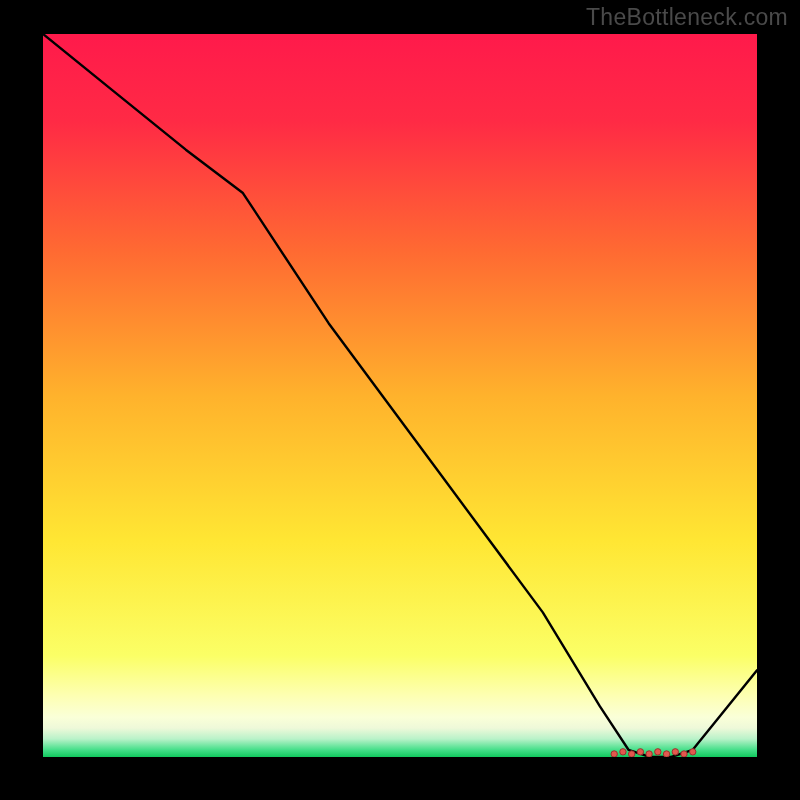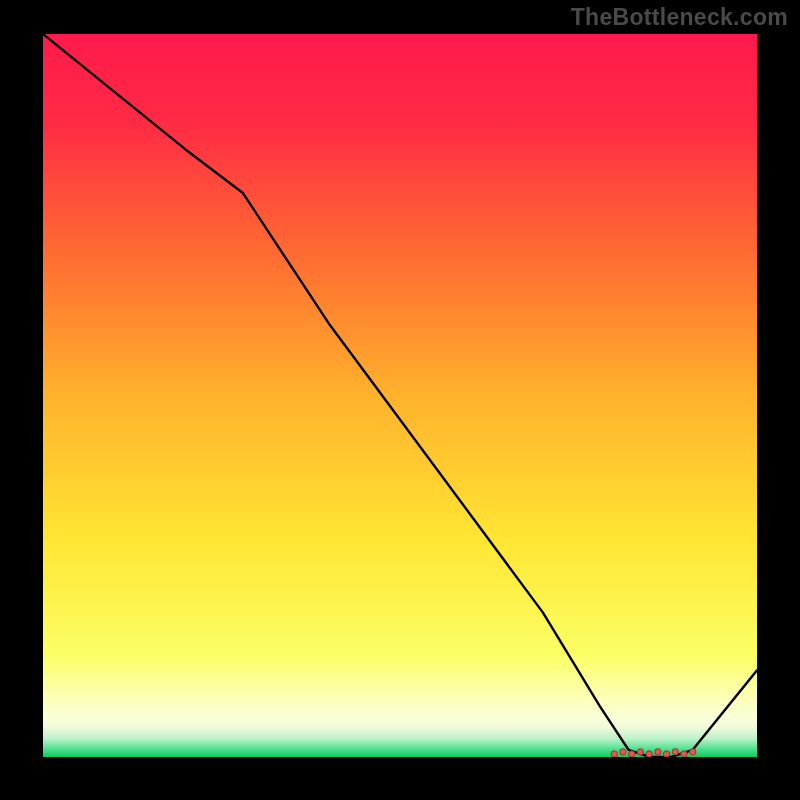--- a/index.html
+++ b/index.html
@@ -16,21 +16,21 @@
     width: 800px;
     height: 800px;
     background: #000;
   }
   .watermark {
     position: absolute;
     top: 4px;
     right: 12px;
     color: #4a4a4a;
     font-size: 23px;
-    font-weight: 700;
+    font-weight: 400;
     z-index: 10;
     letter-spacing: 0.3px;
   }
   .plot-area {
     position: absolute;
     left: 43px;
     top: 34px;
     width: 714px;
     height: 723px;
   }

